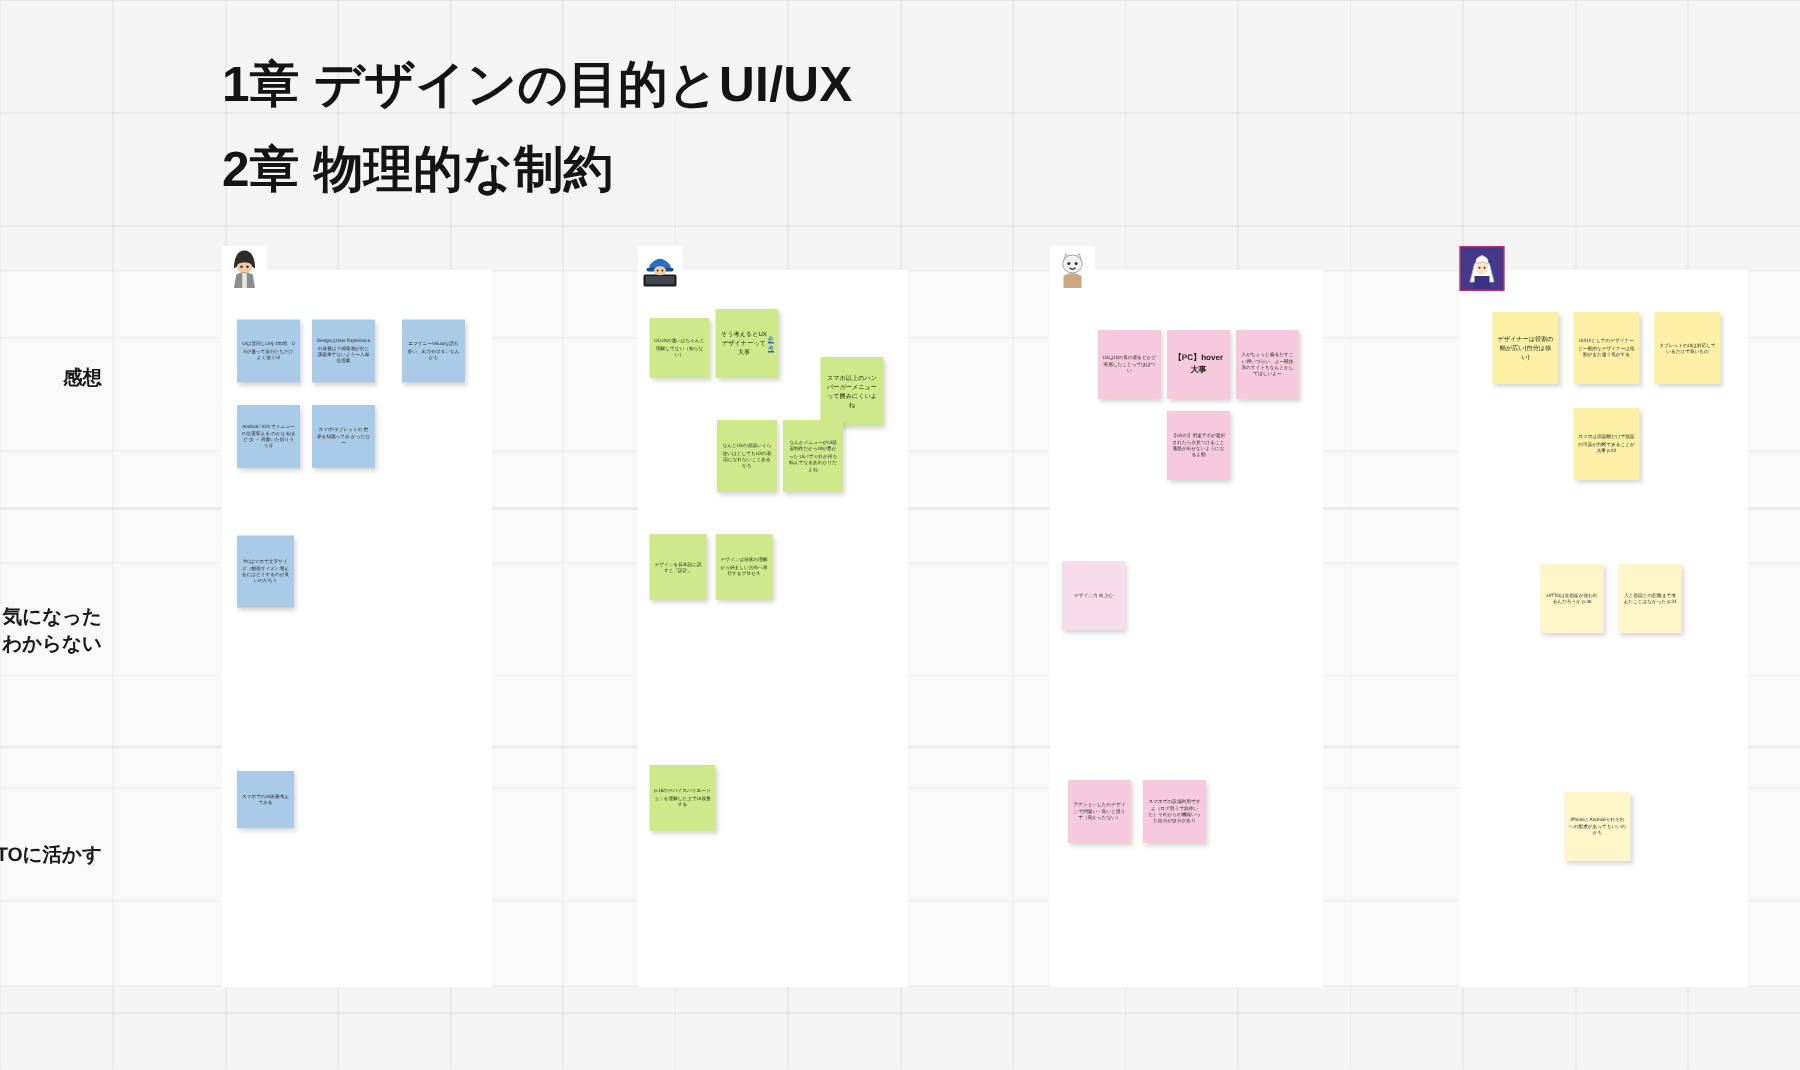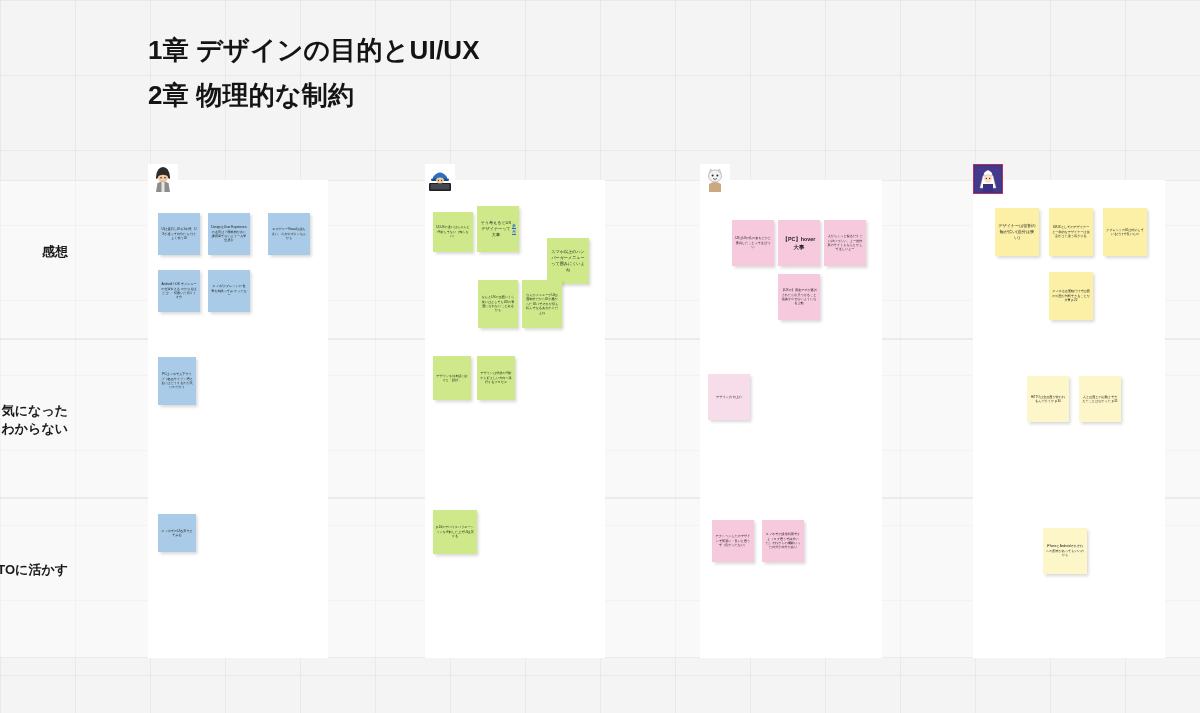--- a/index.html
+++ b/index.html
@@ -46,21 +46,21 @@
     color: #1a1a1a;
     line-height: 1.45;
     white-space: pre-line;
   }
 
   
   #title {
     position: absolute;
     left: 148px;
     top: 28px;
-    font-size: 26px;
+    font-size: 33px;
     font-weight: 700;
     color: #141414;
     line-height: 1.72;
     letter-spacing: 0.2px;
     white-space: pre-line;
     z-index: 6;
   }
 
   
   .column {

